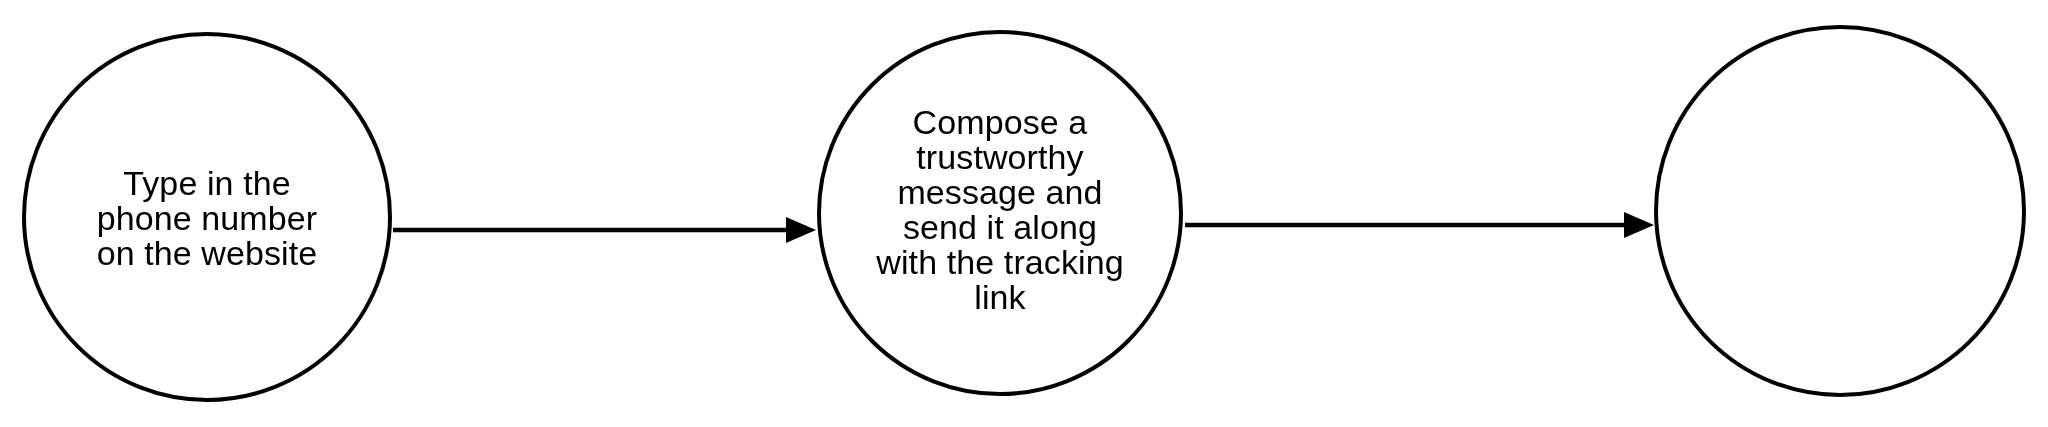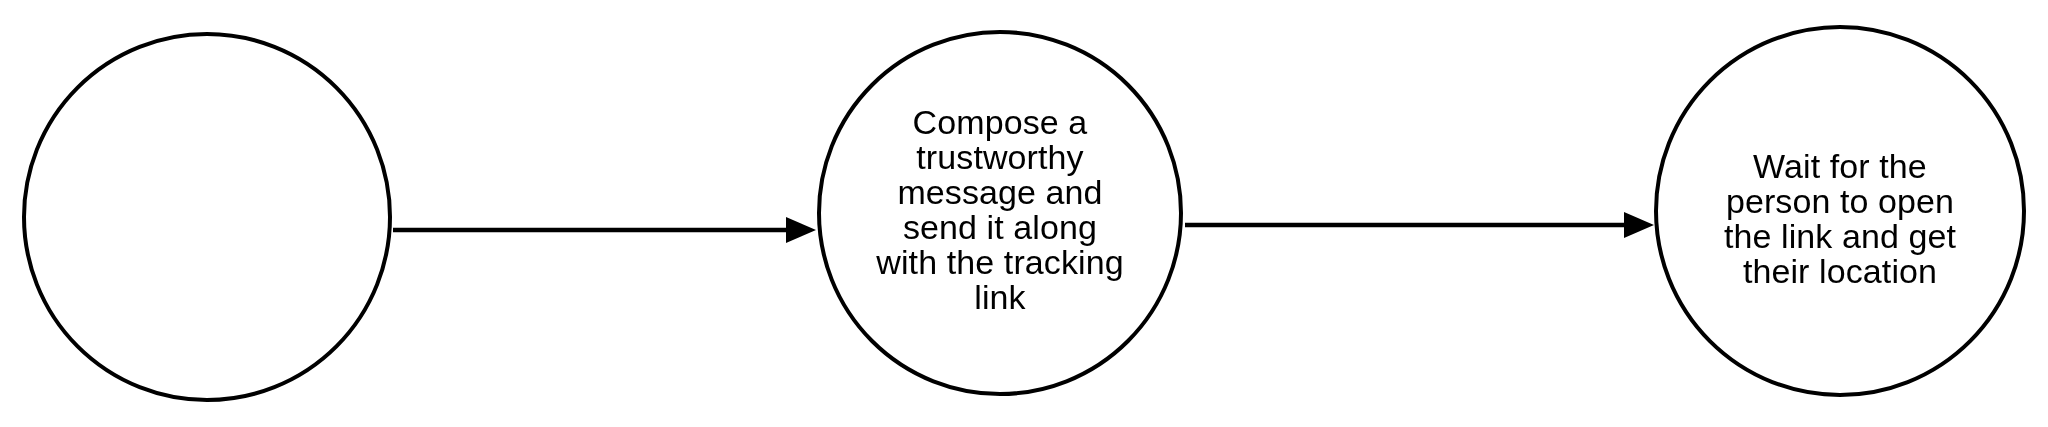--- a/index.html
+++ b/index.html
@@ -72,26 +72,25 @@
       <line class="edge-line" x1="393" y1="230" x2="798" y2="230"></line>
       <polygon class="edge-head" points="816,230 786,243 786,217"></polygon>
     </g>
 
     <g>
       <line class="edge-line" x1="1185" y1="225" x2="1636" y2="225"></line>
       <polygon class="edge-head" points="1654,225 1624,238 1624,212"></polygon>
     </g>
   </svg>
 
+  <div class="node-label" style="left:207px; top:218px; width:300px;">Type in the
+phone number
+on the website</div>
 
   <div class="node-label" style="left:1000px; top:210px; width:300px;">Compose a
 trustworthy
 message and
 send it along
 with the tracking
 link</div>
 
-  <div class="node-label" style="left:1840px; top:219px; width:300px;">Wait for the
-person to open
-the link and get
-their location</div>
 
 </div>
 
 </body></html>

